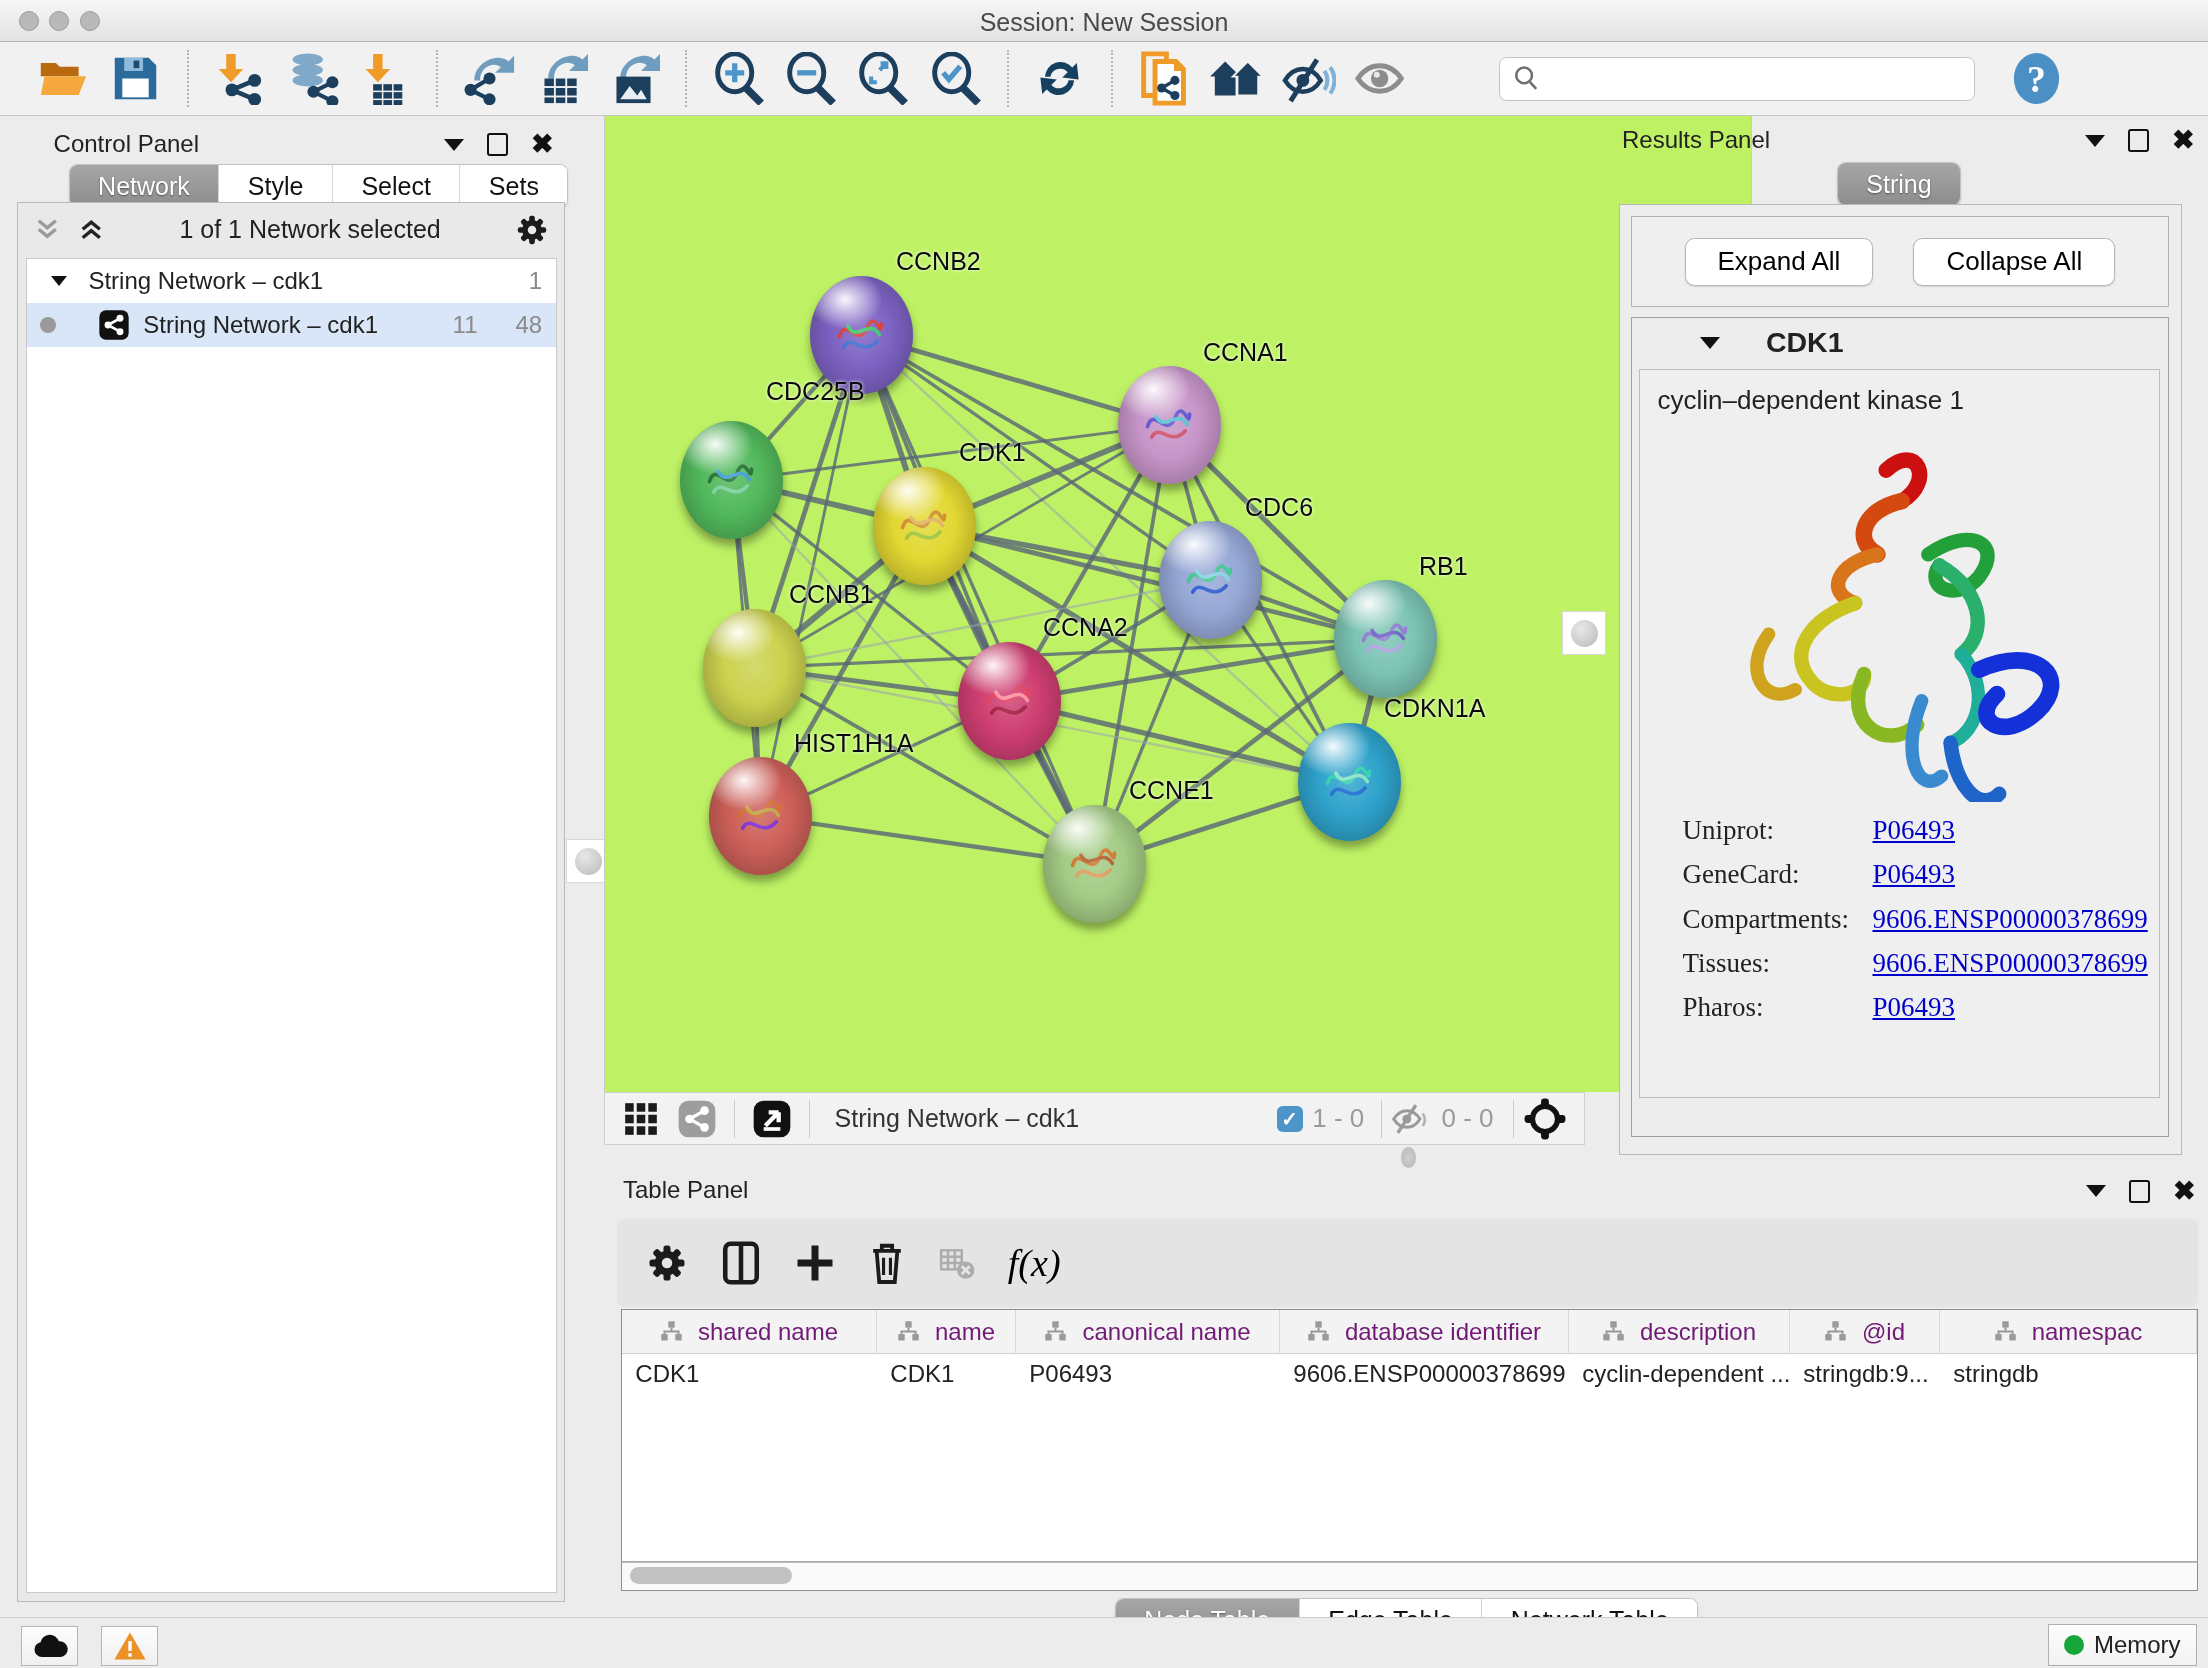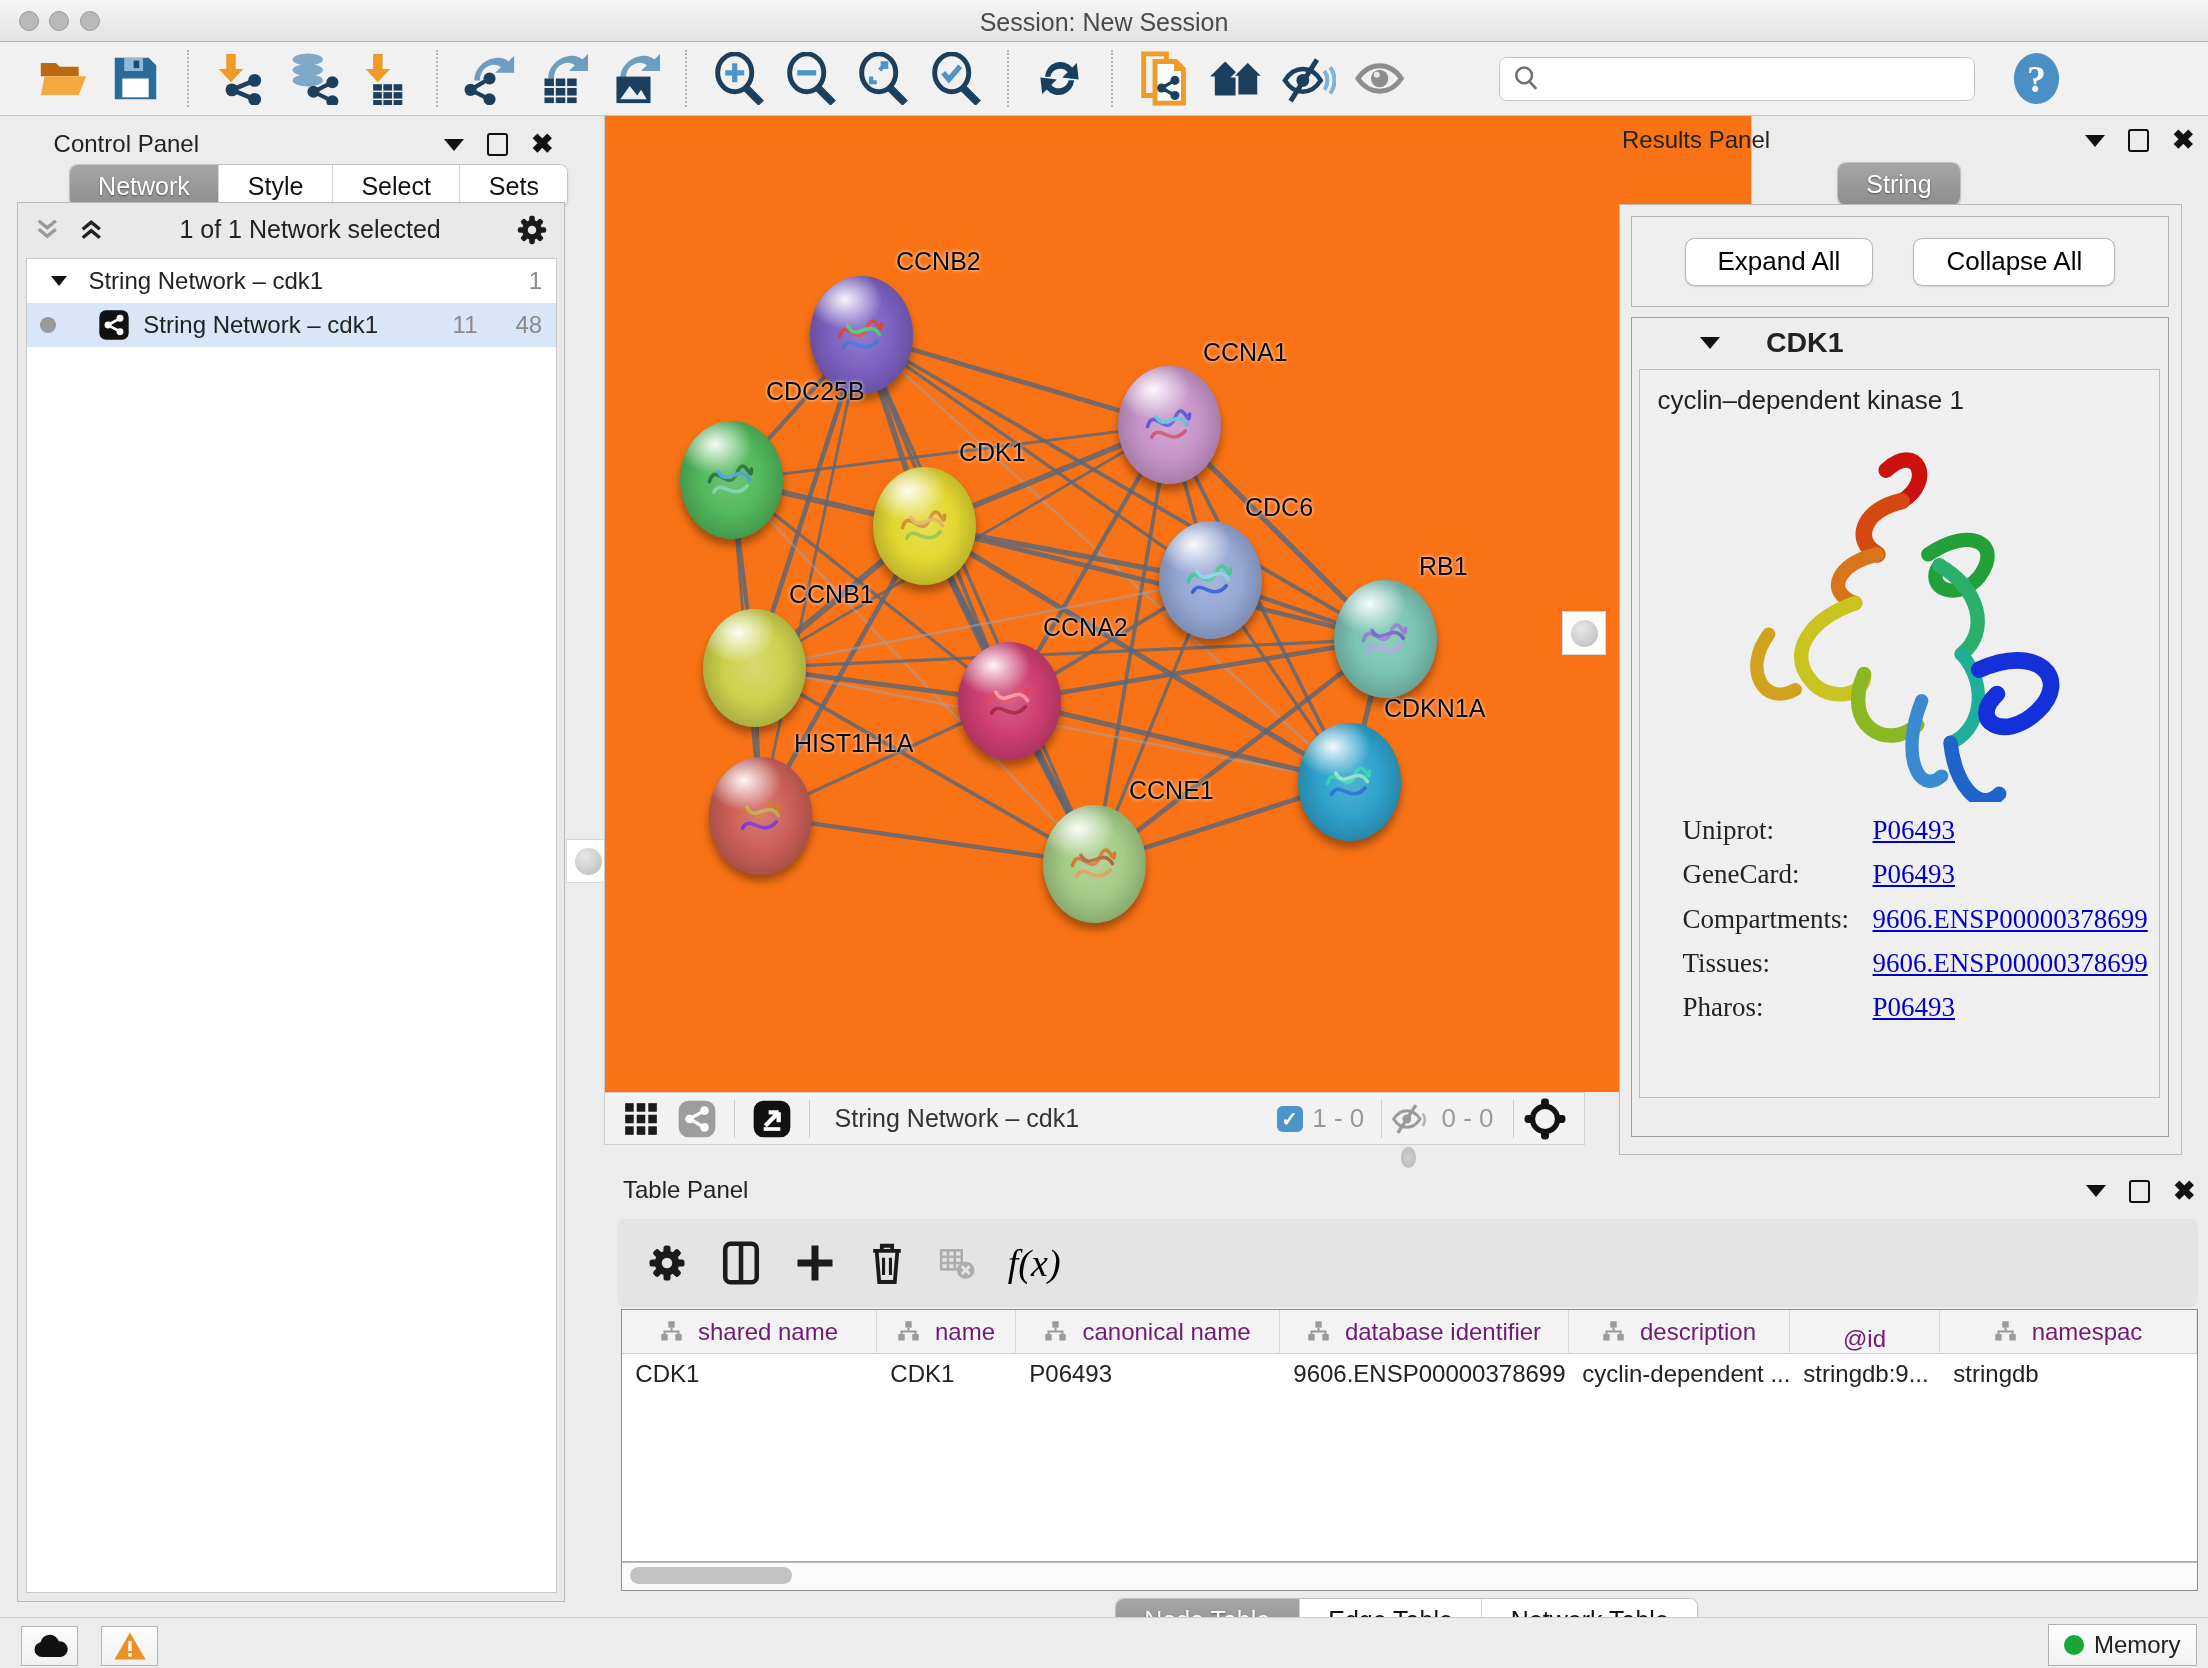--- a/index.html
+++ b/index.html
@@ -49,21 +49,21 @@
     border:1px solid #b9b9b9; background:#e9e9e9; }
   .cp-bar { height:53px; display:flex; align-items:center; padding:0 15px; }
   .cp-tree { position:absolute; left:7.6px; top:55px; right:7.6px; bottom:7.6px;
     background:#fff; border:1px solid #c9c9c9; }
   .tree-row { height:44px; display:flex; align-items:center; font-size:24px; padding:0 13.3px; }
   .tree-row.selected { background:#d9e6f8; }
   .num { color:#8a8a8a; }
 
   
   .netcanvas { position:absolute; left:604px; top:116px; width:1148px; height:976px;
-    background:#f97316; border-left:1px solid #c9c9c9; border-right:1px solid #c9c9c9; }
+    background:#bef264; border-left:1px solid #c9c9c9; border-right:1px solid #c9c9c9; }
   .node { position:absolute; width:103px; height:118px; border-radius:50%;
     box-shadow:0 6.7px 8.6px rgba(0,0,0,.35); }
   .node .gloss { position:absolute; inset:0; border-radius:50%;
     background:radial-gradient(ellipse 52% 36% at 34% 20%, rgba(255,255,255,.95), rgba(255,255,255,0) 70%),
                radial-gradient(ellipse at 50% 48%, rgba(255,255,255,.18), rgba(0,0,0,0) 42%, rgba(0,0,0,.30) 96%); }
   .node-label { position:absolute; font-size:25px; color:#0a0a0a; white-space:nowrap;
     text-shadow:0 0 3.8px #fff; }
   .net-toolbar { position:absolute; left:604px; top:1092px; width:981px; height:53px;
     background:#f2f2f2; border:1px solid #cfcfcf; display:flex; align-items:center; padding:0 17px; }
   .nt-sep { height:38px; border-left:1px solid #cccccc; margin:0 17px; }
@@ -744,21 +744,21 @@
           <svg width="23" height="23" viewBox="0 0 18 18">
             <g fill="#9a9a9a">
               <rect x="6.5" y="1" width="5" height="5"></rect>
               <rect x="1" y="11" width="5" height="5"></rect>
               <rect x="12" y="11" width="5" height="5"></rect>
             </g>
             <path d="M9 6 v3 M3.5 11 V9 h11 v2" stroke="#9a9a9a" stroke-width="1.6" fill="none"></path>
           </svg>
           <span>description</span>
         </div>
-        <div class="th-cell" style="width: 150px; flex-direction: column;">
+        <div class="th-cell" style="width: 150px;">
           <svg width="23" height="23" viewBox="0 0 18 18">
             <g fill="#9a9a9a">
               <rect x="6.5" y="1" width="5" height="5"></rect>
               <rect x="1" y="11" width="5" height="5"></rect>
               <rect x="12" y="11" width="5" height="5"></rect>
             </g>
             <path d="M9 6 v3 M3.5 11 V9 h11 v2" stroke="#9a9a9a" stroke-width="1.6" fill="none"></path>
           </svg>
           <span>@id</span>
         </div>

